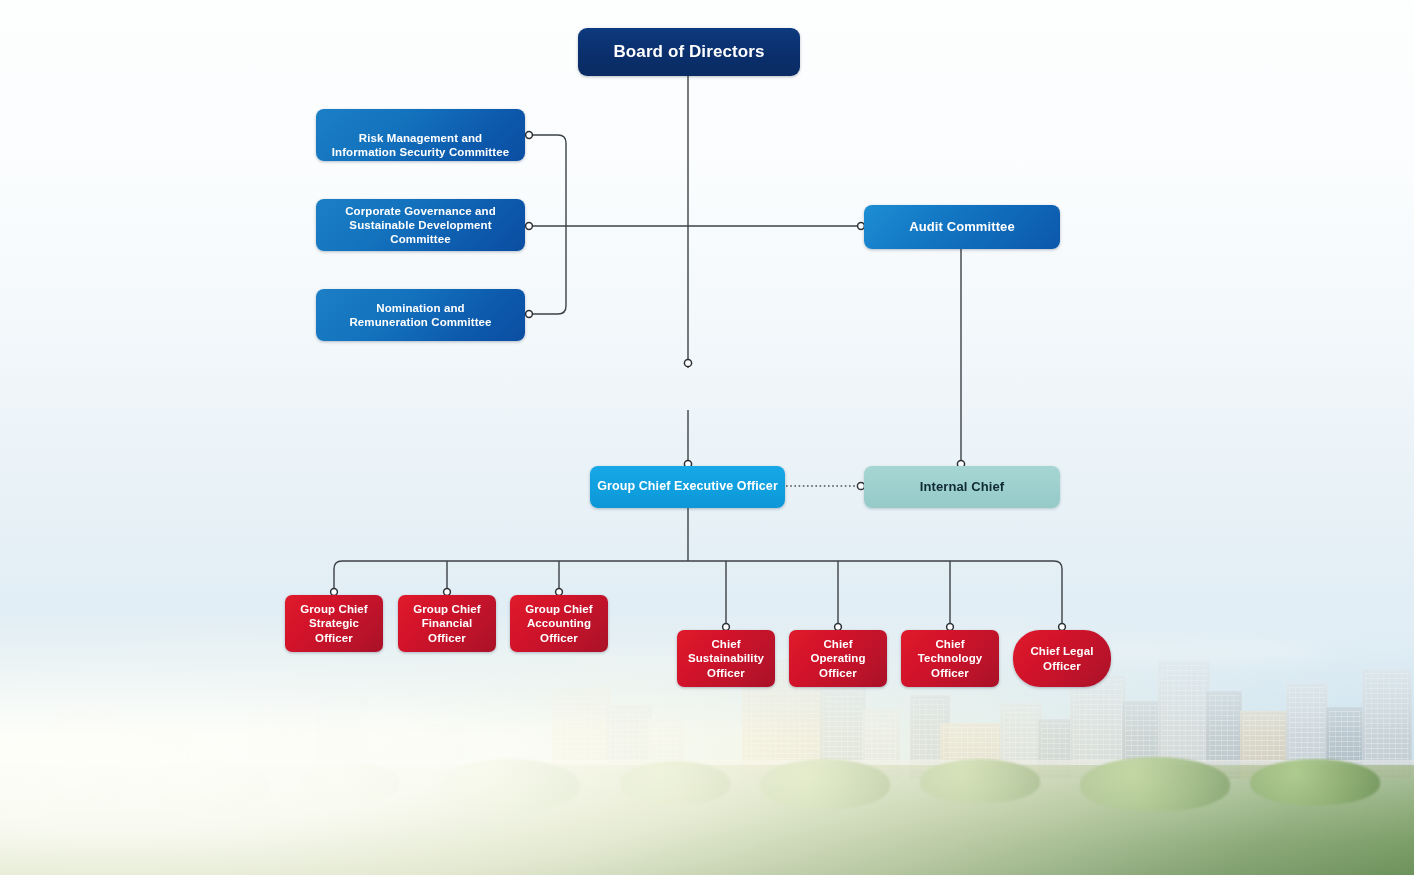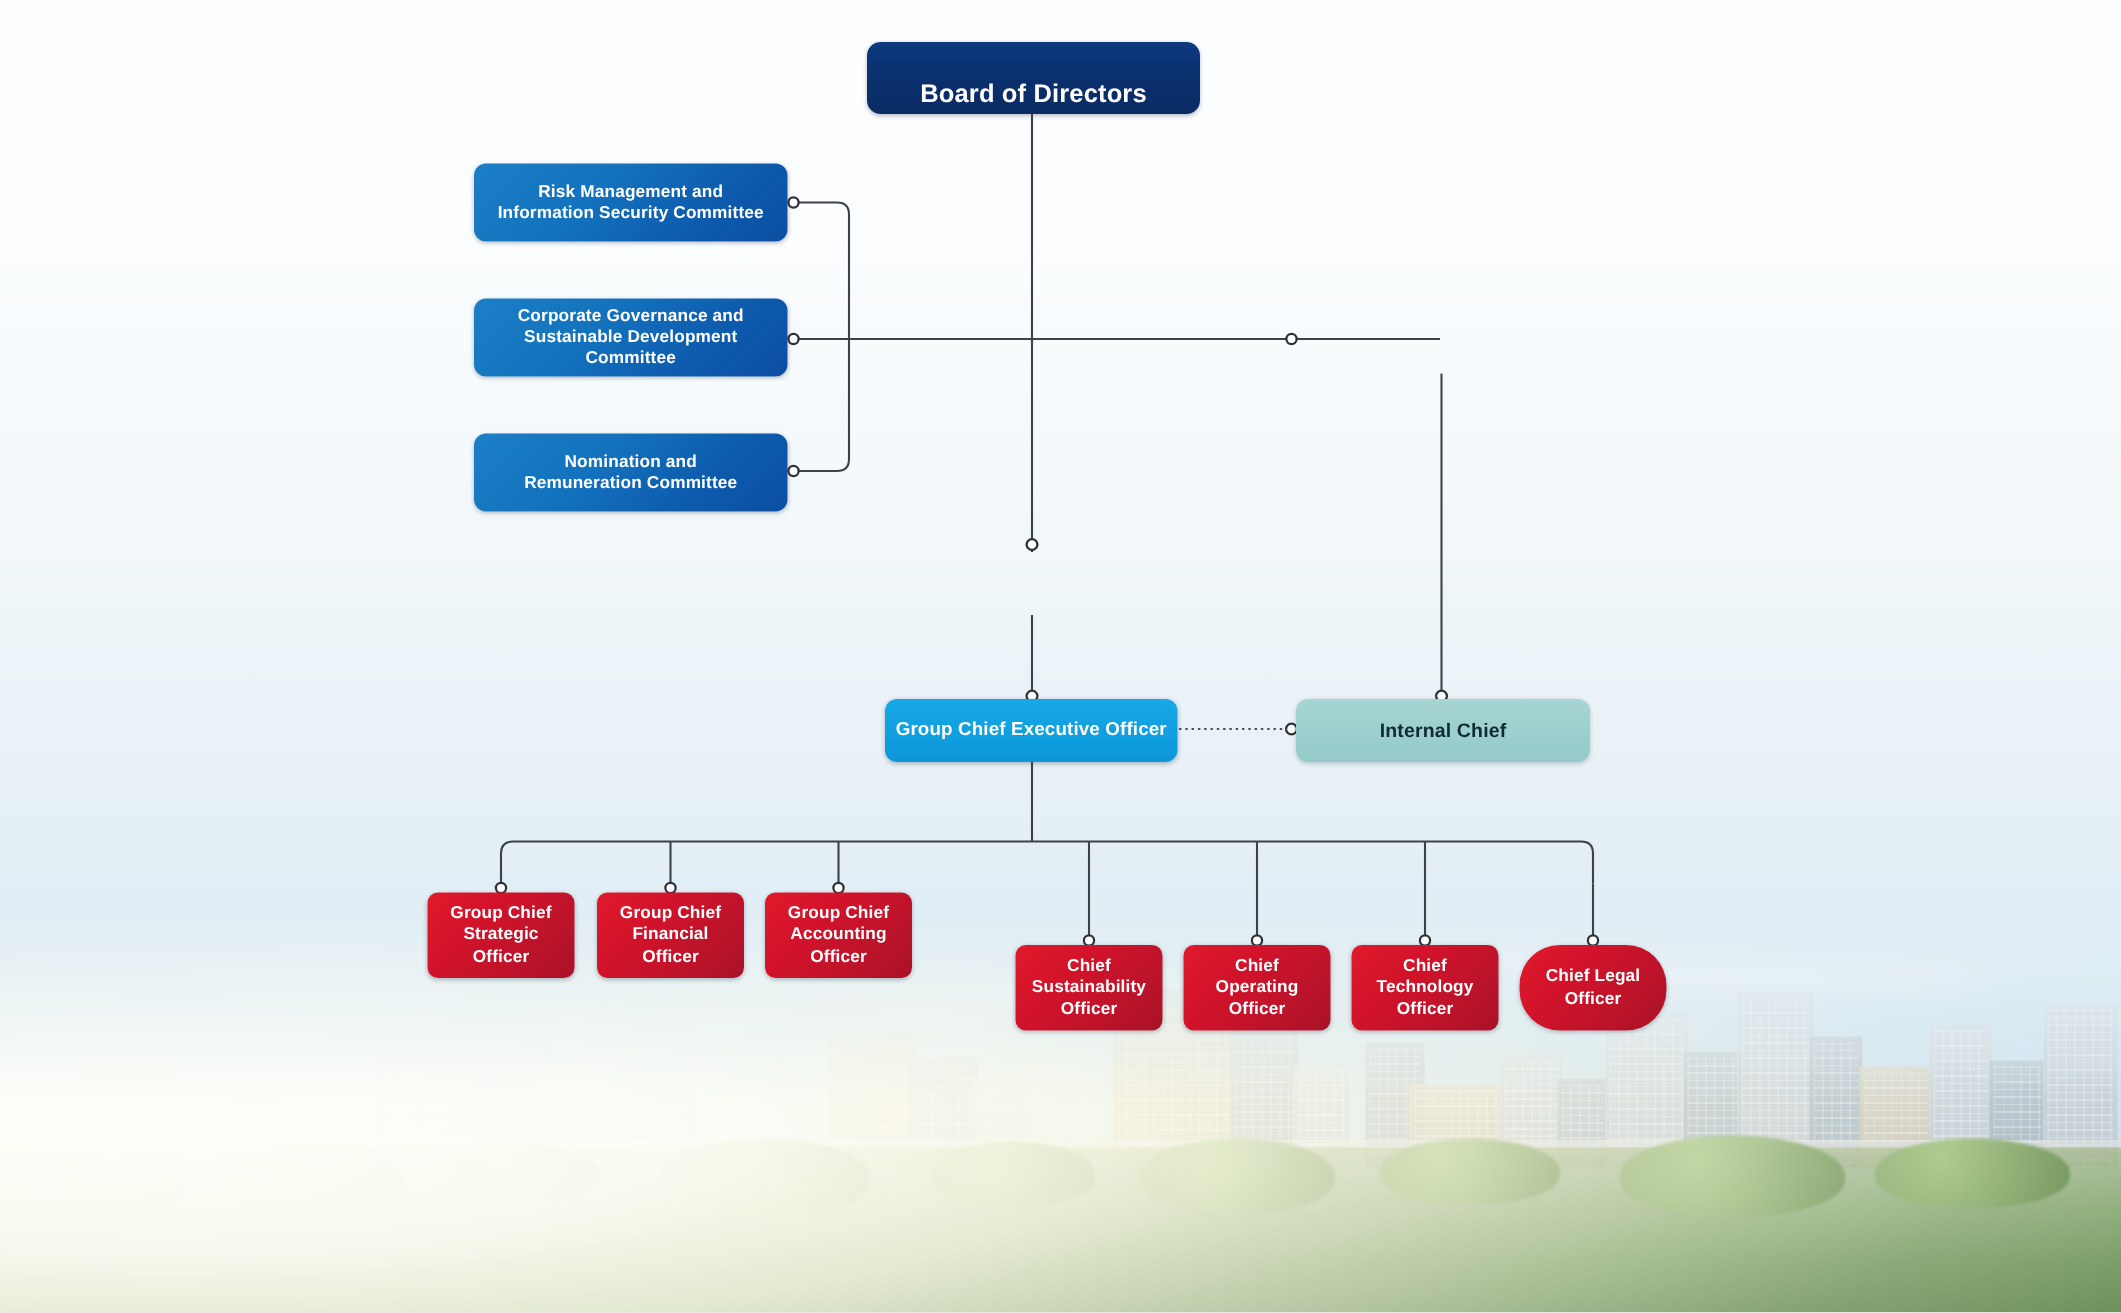--- a/index.html
+++ b/index.html
@@ -105,21 +105,20 @@
     box-shadow: 0 1px 3px rgba(20,40,70,0.30);
     letter-spacing: 0.1px;
     -webkit-font-smoothing: antialiased;
   }
   .node span { display: block; width: 100%; }
 
   .n-board {
     background: linear-gradient(180deg, #0d3a7f 0%, #0a2f6c 55%, #0a2c63 100%);
     font-size: 17px; font-weight: 700;
     border-radius: 9px;
-    align-items: flex-end;
   }
   .n-comm {
     background: linear-gradient(135deg, #1b7fc6 0%, #1372bd 38%, #0d59ac 75%, #0b4ea2 100%);
     font-size: 11.5px; font-weight: 700;
   }
   .n-exec {
     background: linear-gradient(135deg, #1c87ce 0%, #1175c2 45%, #0d5cae 100%);
     font-size: 12.5px; font-weight: 600;
   }
   .n-audit {
@@ -242,32 +241,35 @@
       <circle cx="1062" cy="627" r="3.4"></circle>
     </g>
 
     <path d="M786,486 L858,486" fill="none" stroke="#4a5056" stroke-width="1.3" stroke-dasharray="1.6 2.6"></path>
   </svg>
 
   <div class="node n-board" style="left:578px; top:28px; width:222px; height:48px;">
     <span>Board of Directors</span>
   </div>
 
-  <div class="node n-comm" style="left:316px; top:109px; width:209px; height:52px;">
+  <div class="node n-comm" style="left:316px; top:109px; width:209px; height:52px;align-items:flex-end;">
     <span>Risk Management and<br>Information Security Committee</span>
   </div>
 
   <div class="node n-comm" style="left:316px; top:199px; width:209px; height:52px;">
     <span>Corporate Governance and<br>Sustainable Development<br>Committee</span>
   </div>
 
   <div class="node n-comm" style="left:316px; top:289px; width:209px; height:52px;">
     <span>Nomination and<br>Remuneration Committee</span>
   </div>
 
+  <div class="node n-audit" style="left:864px; top:205px; width:196px; height:44px;">
+    <span>Audit Committee</span>
+  </div>
 
 
   <div class="node n-ceo" style="left:590px; top:466px; width:195px; height:42px;">
     <span>Group Chief Executive Officer</span>
   </div>
 
   <div class="node n-ia" style="left:864px; top:466px; width:196px; height:42px;">
     <span>Internal Chief</span>
   </div>
 

